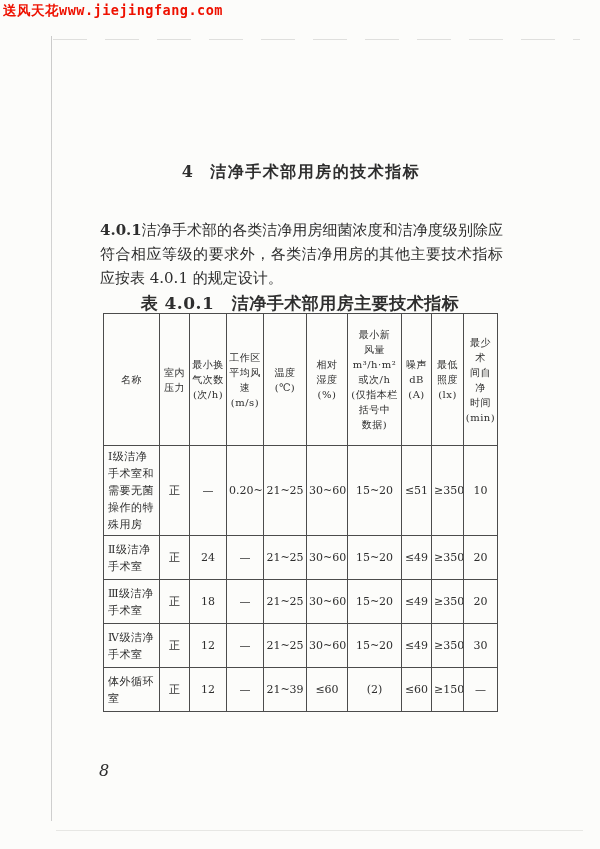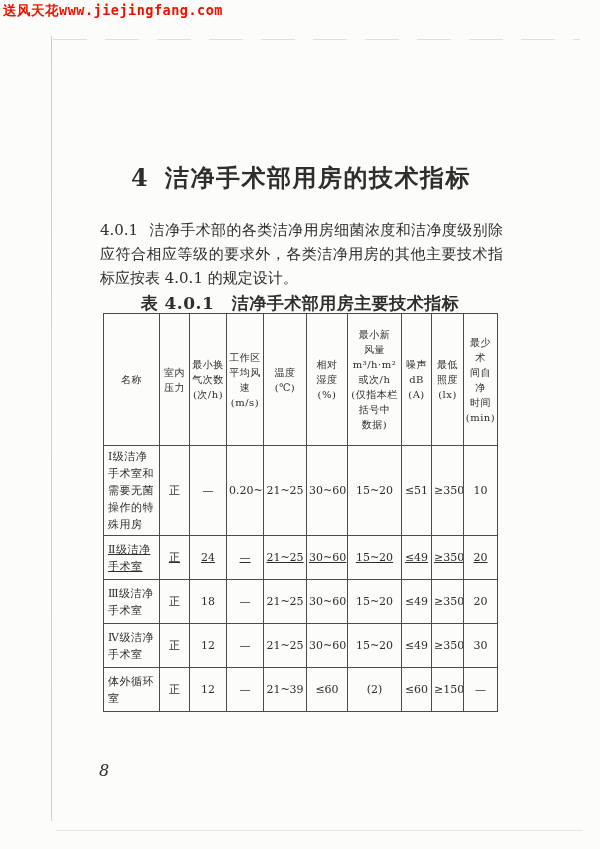--- a/index.html
+++ b/index.html
@@ -29,30 +29,30 @@
     background:repeating-linear-gradient(90deg,#d8d8d6 0 34px,transparent 34px 52px);
     opacity:.8;
   }
   .scan-bottom-edge{
     position:absolute;left:56px;top:830px;width:527px;height:1px;
     background:#e7e7e4;
   }
   
   .chapter-heading{
     position:absolute;top:162px;left:100px;width:402px;
-    text-align:center;font-size:24px;font-weight:bold;
+    text-align:center;font-size:16px;font-weight:bold;
     letter-spacing:1.5px;white-space:nowrap;
   }
   .chapter-heading .num{margin-right:16px;}
   
   .clause-para{
     position:absolute;top:218px;left:100px;width:403px;
     font-size:15px;line-height:24px;text-align:justify;
   }
-  .clause-para .clause-num{font-weight:normal;margin-right:11px;}
+  .clause-para .clause-num{font-weight:bold;}
   
   .table-caption{
     position:absolute;top:292px;left:100px;width:400px;
     text-align:center;font-size:17px;font-weight:bold;letter-spacing:0.5px;
   }
   
   table.spec{
     position:absolute;top:313px;left:103px;width:394px;
     border-collapse:collapse;table-layout:fixed;
     background:transparent;
@@ -69,21 +69,21 @@
   }
   .spec thead tr{height:132px;}
   .spec td{
     font-size:11px;text-align:center;padding:1px 2px;line-height:15px;
   }
   .spec td.name-cell{
     text-align:left;padding:2px 4px;font-size:11px;
     line-height:17px;letter-spacing:0.5px;
   }
   .spec tbody tr:nth-child(1){height:83px;margin-left:21px;}
-  .spec tbody tr:nth-child(2){height:44px;text-decoration:underline;}
+  .spec tbody tr:nth-child(2){height:44px;}
   .spec tbody tr:nth-child(3){height:44px;}
   .spec tbody tr:nth-child(4){height:44px;}
   .spec tbody tr:nth-child(5){height:44px;}
   .spec tbody tr:nth-child(6){height:46px;}
   
   .page-number{
     position:absolute;top:761px;left:99px;
     font-size:16px;font-style:italic;
   }
 </style>

